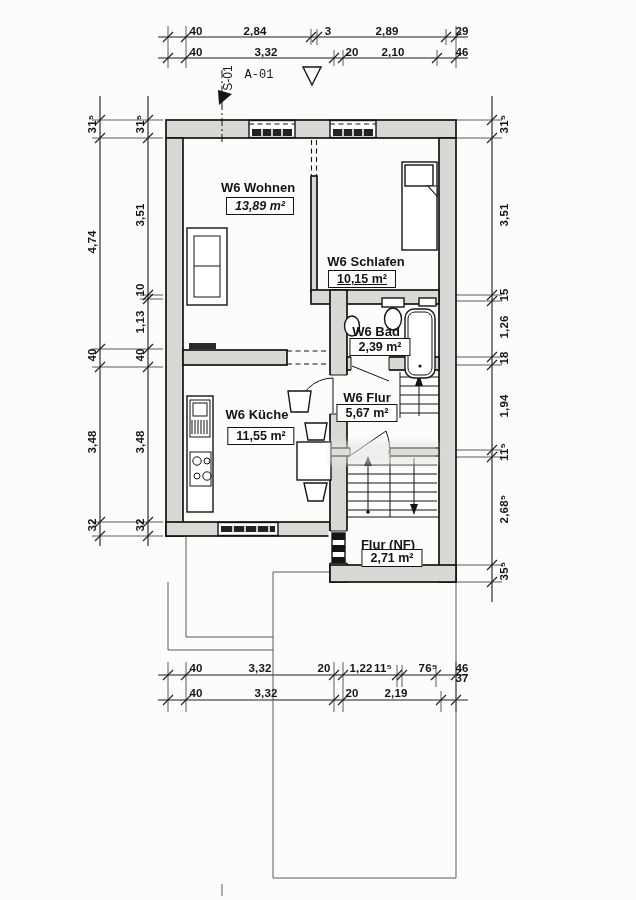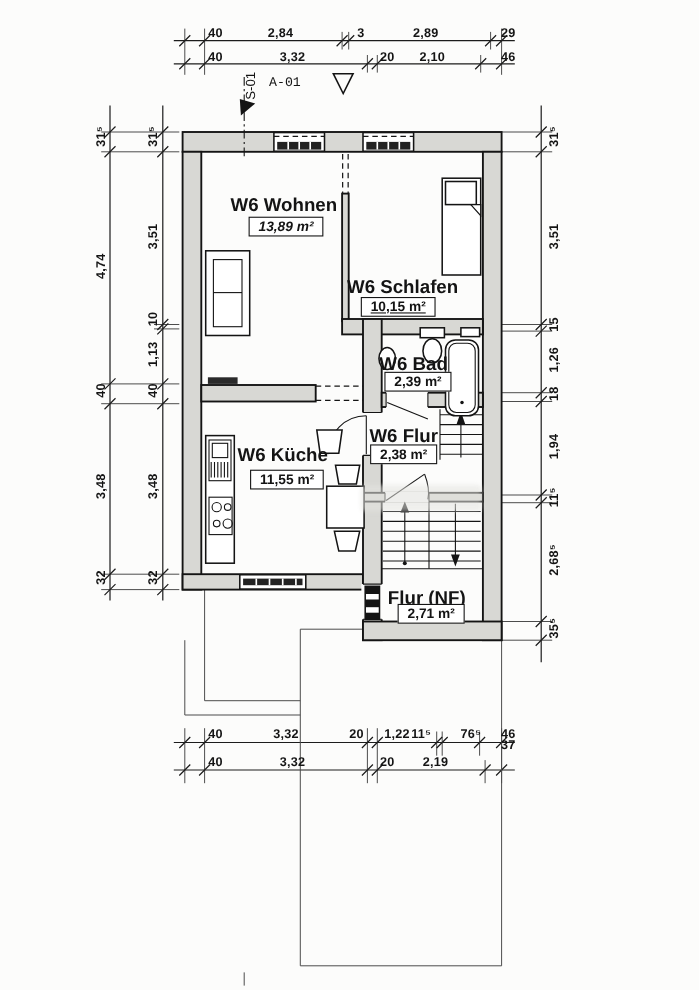--- a/index.html
+++ b/index.html
@@ -10,21 +10,21 @@
   .thin{stroke:#4a4a4a;stroke-width:0.9;fill:none;}
   .wall{fill:#d8d8d4;stroke:#141414;stroke-width:1.7;}
   .gapfill{fill:#fcfcfb;stroke:none;}
   .fx{fill:#ffffff;stroke:#141414;stroke-width:1.4;}
   .fxl{fill:none;stroke:#141414;stroke-width:1;}
   .dash{stroke:#141414;stroke-width:1.1;fill:none;stroke-dasharray:5 3.5;}
   .dashdot{stroke:#141414;stroke-width:1;fill:none;stroke-dasharray:8 3 2 3;}
   .dim{position:absolute;transform:translate(-50%,-50%);font-size:11.5px;font-weight:bold;
        white-space:nowrap;letter-spacing:.2px;}
   .dim.rot{transform:translate(-50%,-50%) rotate(-90deg);}
-  .room-name{position:absolute;transform:translate(-50%,-50%);font-size:17px;font-weight:bold;white-space:nowrap;}
+  .room-name{position:absolute;transform:translate(-50%,-50%);font-size:13px;font-weight:bold;white-space:nowrap;}
   .area-box{position:absolute;transform:translate(-50%,-50%);font-size:12.5px;font-weight:bold;
             border:1.6px solid #141414;background:#fff;padding:1px 8px;white-space:nowrap;}
   .marker{position:absolute;transform:translate(-50%,-50%);font-size:12px;white-space:nowrap;}
   .marker.rot{transform:translate(-50%,-50%) rotate(-90deg);}
   .watermark{position:absolute;left:328px;top:441px;width:110px;height:24px;background:#e4e4e0;
              opacity:.55;border-radius:4px;filter:blur(2px);}
 </style>
 </head>
 <body>
 
@@ -197,21 +197,21 @@
 <div class="marker rot" style="left:228px;top:78px;">S-01</div>
 <div class="marker" style="left:259px;top:75px;font-family:Liberation Mono, monospace;">A-01</div>
 
 <div class="room-name" style="left:258px;top:187px;">W6 Wohnen</div>
 <div class="area-box" style="left:260px;top:206px;font-style:italic;">13,89 m²</div>
 <div class="room-name" style="left:366px;top:261px;">W6 Schlafen</div>
 <div class="area-box" style="left:362px;top:279px;text-decoration:underline;">10,15 m²</div>
 <div class="room-name" style="left:376px;top:331px;">W6 Bad</div>
 <div class="area-box" style="left:380px;top:347px;">2,39 m²</div>
 <div class="room-name" style="left:367px;top:397px;">W6 Flur</div>
-<div class="area-box" style="left:367px;top:413px;">2,38 m²</div>
+<div class="area-box" style="left:367px;top:413px;">5,67 m²</div>
 <div class="room-name" style="left:257px;top:414px;">W6 Küche</div>
 <div class="area-box" style="left:261px;top:436px;">11,55 m²</div>
 <div class="room-name" style="left:388px;top:544px;">Flur (NF)</div>
 <div class="area-box" style="left:392px;top:558px;">2,71 m²</div>
 
 <div class="dim" style="left:196px;top:31px;">40</div>
 <div class="dim" style="left:255px;top:31px;">2,84</div>
 <div class="dim" style="left:328px;top:31px;">3</div>
 <div class="dim" style="left:387px;top:31px;">2,89</div>
 <div class="dim" style="left:462px;top:31px;">29</div>

